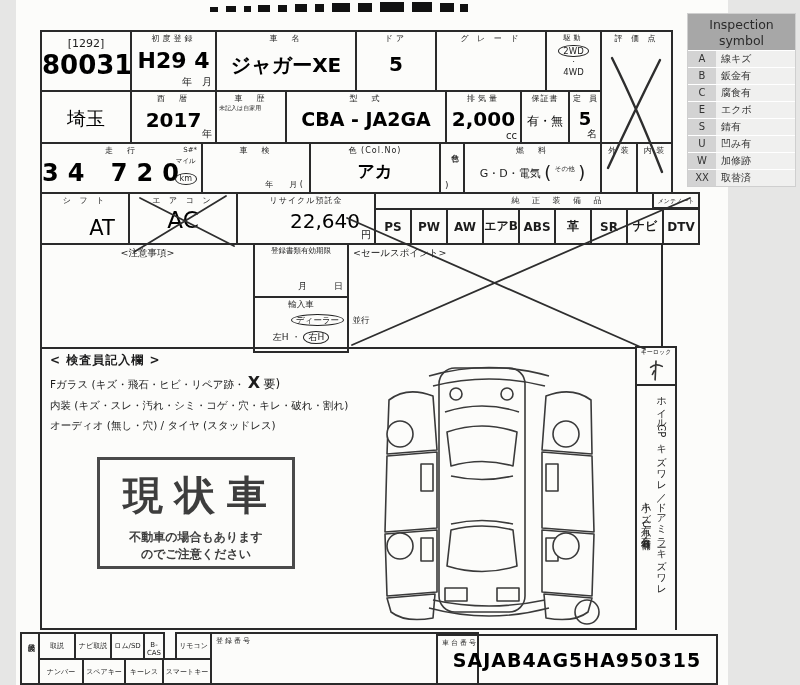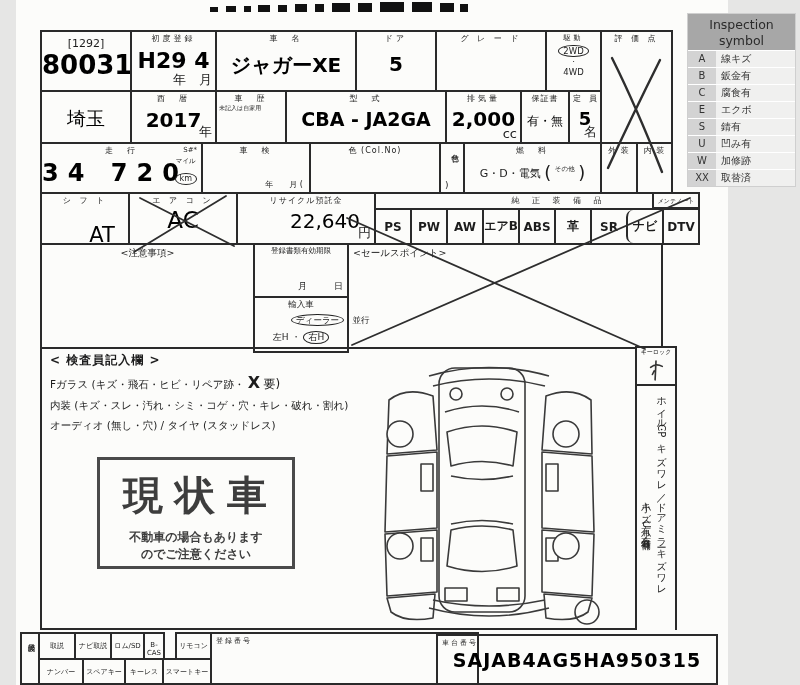--- a/index.html
+++ b/index.html
@@ -2,21 +2,21 @@
 <html><head>
 <meta charset="utf-8">
 <style>
   html,body{margin:0;padding:0;}
   .stage{position:relative;width:800px;height:685px;background:#e6e6e5;overflow:hidden;
          font-family:"DejaVu Sans",sans-serif;color:#1c1c1c;}
   .sheet{position:absolute;left:16px;top:0;width:712px;height:685px;background:#fcfcfa;}
   .cell{position:absolute;border:2px solid #2a2a2a;box-sizing:border-box;background:transparent;}
   .clabel{display:block;text-align:center;font-size:8px;letter-spacing:3px;color:#222;padding-top:1px;white-space:nowrap;}
   .cvalue{display:block;text-align:center;font-weight:bold;color:#000000;white-space:nowrap;}
-  .cunit{position:absolute;right:3px;bottom:1px;font-size:13px;color:#222;}
+  .cunit{position:absolute;right:3px;bottom:1px;font-size:10px;color:#222;}
   .circ{display:inline-block;border:1.5px solid #222;border-radius:50%;padding:0 4px;line-height:1.2;}
   .mark{position:absolute;background:#111;}
   svg.ovl{position:absolute;pointer-events:none;}
   .legend{position:absolute;left:688px;top:14px;width:107px;box-shadow:0 0 0 1px #cfcfcf;}
   .legend-head{background:#a7a7a7;color:#2b2b2b;font-size:12.5px;text-align:center;padding:3px 0;line-height:1.25;height:30px;}
   .lrow{display:flex;height:16px;border-top:1px solid #fff;}
   .lsym{width:28px;background:#d3d3d3;font-size:10px;text-align:center;line-height:16px;color:#333;}
   .llab{flex:1;background:#f0f0ef;font-size:10px;line-height:16px;padding-left:5px;color:#333;}
   .vtxt{writing-mode:vertical-rl;text-orientation:mixed;}
 </style>
@@ -111,20 +111,21 @@
       <span style="display:block;font-size:6.5px;">マイル</span>
       <span class="circ" style="font-size:8px;">km</span>
     </span>
   </div>
   <div class="cell" style="left:201px;top:142px;width:110px;height:52px;">
     <span class="clabel">車　検</span>
     <span style="position:absolute;right:6px;bottom:2px;font-size:8px;">年　　月 (</span>
   </div>
   <div class="cell" style="left:309px;top:142px;width:132px;height:52px;">
     <span class="clabel" style="letter-spacing:1px;">色 (Col.No)</span>
+    <span class="cvalue" style="font-size:17px;margin-top:4px;">アカ</span>
   </div>
   <div class="cell" style="left:439px;top:142px;width:26px;height:52px;">
     <span class="vtxt" style="position:absolute;left:7px;top:4px;font-size:8px;">色替</span>
     <span style="position:absolute;left:4px;bottom:2px;font-size:9px;">)</span>
   </div>
   <div class="cell" style="left:463px;top:142px;width:139px;height:52px;">
     <span class="clabel">燃　料</span>
     <span style="display:block;text-align:center;margin-top:6px;font-size:11px;white-space:nowrap;">
       <span>G・D・電気</span>
       <span style="font-size:18px;vertical-align:-2px;">(</span>
@@ -134,21 +135,21 @@
   </div>
   <div class="cell" style="left:600px;top:142px;width:38px;height:52px;">
     <span class="clabel" style="letter-spacing:1px;">外 装</span>
   </div>
   <div class="cell" style="left:636px;top:142px;width:37px;height:52px;">
     <span class="clabel" style="letter-spacing:1px;">内 装</span>
   </div>
 
   <div class="cell" style="left:40px;top:192px;width:90px;height:53px;">
     <span class="clabel">シ フ ト</span>
-    <span class="cvalue" style="font-size:21px;margin-top:17px;font-weight:normal;padding-left:34px;">AT</span>
+    <span class="cvalue" style="font-size:21px;margin-top:10px;font-weight:normal;padding-left:34px;">AT</span>
   </div>
   <div class="cell" style="left:128px;top:192px;width:110px;height:53px;">
     <span class="clabel">エ ア コ ン</span>
     <span class="cvalue" style="font-size:23px;margin-top:1px;font-weight:normal;">AC</span>
   </div>
   <div class="cell" style="left:236px;top:192px;width:140px;height:53px;">
     <span class="clabel" style="letter-spacing:1px;">リサイクル預託金</span>
     <span class="cvalue" style="font-size:20px;margin-top:3px;text-align:right;padding-right:14px;font-weight:normal;">22,640</span>
     <span class="cunit">円</span>
   </div>
@@ -156,21 +157,21 @@
     <span class="clabel" style="letter-spacing:5px;padding-left:44px;">純 正 装 備 品</span>
     <span style="position:absolute;right:0;top:0;width:44px;height:13px;border-left:2px solid #2a2a2a;border-bottom:2px solid #2a2a2a;font-size:6px;text-align:center;line-height:13px;">メンテノート</span>
     <div style="position:absolute;left:0;right:0;top:14px;bottom:0;border-top:2px solid #2a2a2a;display:flex;">
       <div style="flex:1;display:flex;align-items:center;justify-content:center;font-size:12px;font-weight:bold;">PS</div>
       <div style="flex:1;border-left:2px solid #2a2a2a;display:flex;align-items:center;justify-content:center;font-size:12px;font-weight:bold;">PW</div>
       <div style="flex:1;border-left:2px solid #2a2a2a;display:flex;align-items:center;justify-content:center;font-size:12px;font-weight:bold;">AW</div>
       <div style="flex:1;border-left:2px solid #2a2a2a;display:flex;align-items:center;justify-content:center;font-size:12px;font-weight:bold;">エアB</div>
       <div style="flex:1;border-left:2px solid #2a2a2a;display:flex;align-items:center;justify-content:center;font-size:12px;font-weight:bold;">ABS</div>
       <div style="flex:1;border-left:2px solid #2a2a2a;display:flex;align-items:center;justify-content:center;font-size:12px;font-weight:bold;">革</div>
       <div style="flex:1;border-left:2px solid #2a2a2a;display:flex;align-items:center;justify-content:center;font-size:12px;font-weight:bold;">SR</div>
-      <div style="flex:1;border-left:2px solid #2a2a2a;display:flex;align-items:center;justify-content:center;font-size:12px;font-weight:bold;border-radius:7px;">ナビ</div>
+      <div style="flex:1;border-left:2px solid #2a2a2a;display:flex;align-items:center;justify-content:center;font-size:12px;font-weight:bold;">ナビ</div>
       <div style="flex:1;border-left:2px solid #2a2a2a;display:flex;align-items:center;justify-content:center;font-size:12px;font-weight:bold;">DTV</div>
     </div>
   </div>
 
   <div class="cell" style="left:40px;top:243px;width:215px;height:106px;">
     <span style="display:block;text-align:center;font-size:9.5px;padding-top:2px;">&lt;注意事項&gt;</span>
   </div>
   <div class="cell" style="left:253px;top:243px;width:96px;height:55px;">
     <span style="display:block;text-align:center;font-size:7.5px;padding-top:1px;">登録書類有効期限</span>
     <span style="position:absolute;bottom:3px;left:0;right:4px;text-align:right;font-size:9px;">月　　　日</span>

